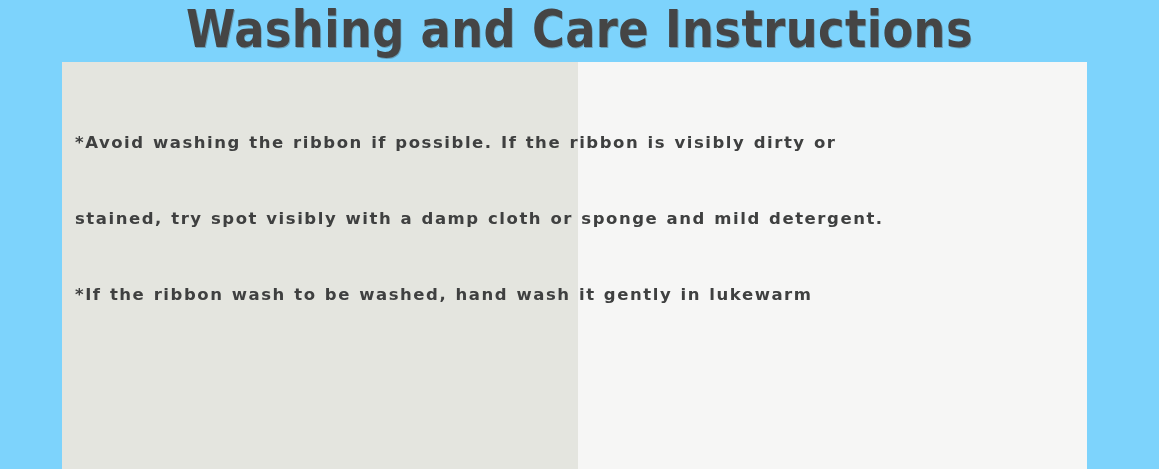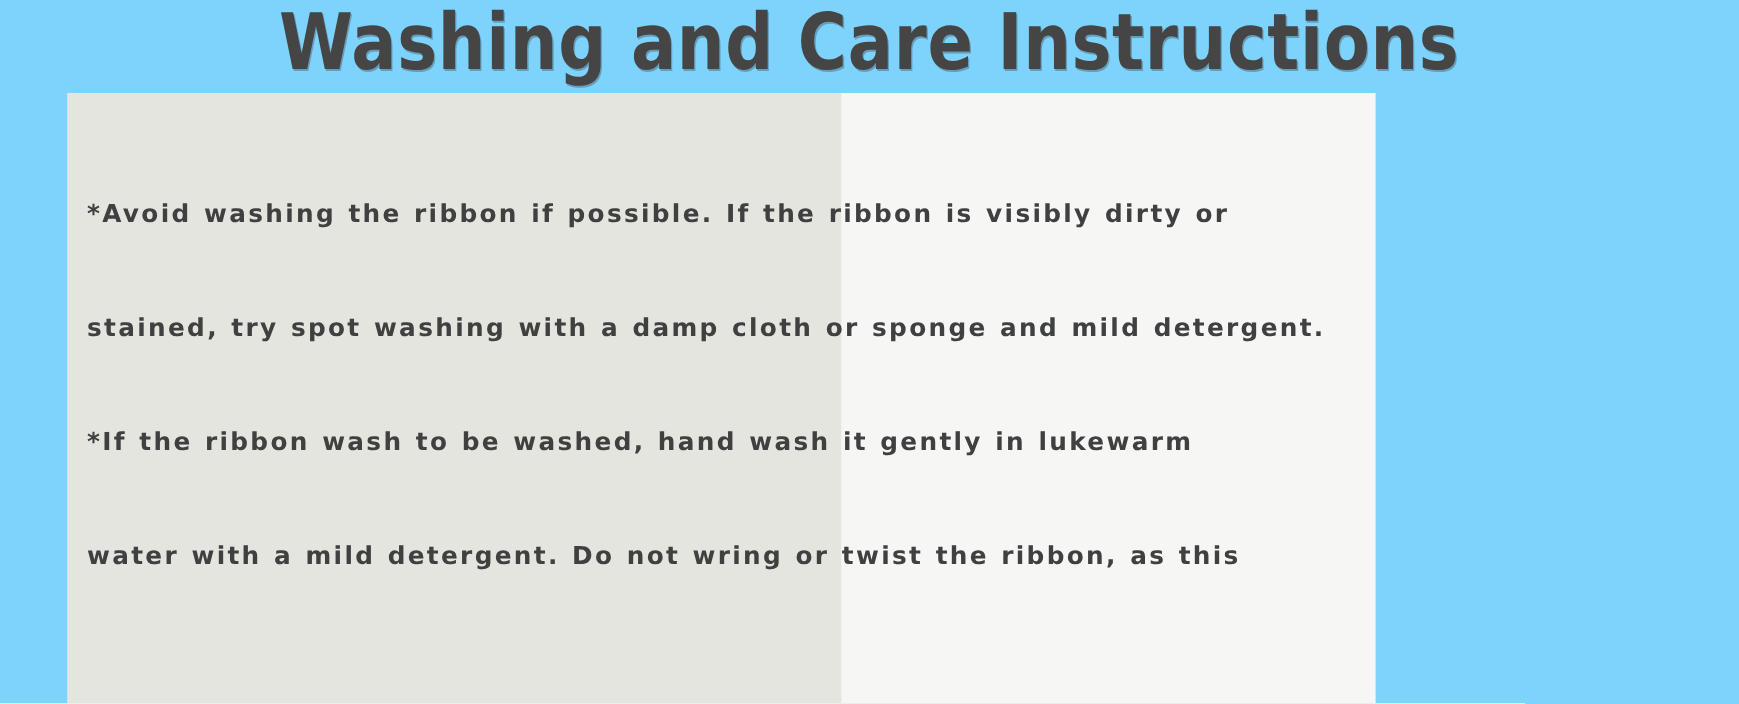--- a/index.html
+++ b/index.html
@@ -32,23 +32,23 @@
     font-weight: bold;
     font-size: 52px;
     letter-spacing: 0.5px;
     transform: scaleX(0.86);
     transform-origin: center top;
     white-space: nowrap;
     text-shadow: 1px 1px 0 rgba(60,60,60,0.35);
   }
   .panel {
     position: absolute;
-    left: 45px;
+    left: 62px;
     top: 62px;
-    width: 872px;
+    width: 1025px;
     height: 407px;
     background: #f6f6f5;
     overflow: hidden;
   }
   .panel-left-wash {
     position: absolute;
     left: 0;
     top: 0;
     width: 516px;
     height: 100%;
@@ -87,23 +87,22 @@
 <div class="poster">
 
   <div class="title">Washing and Care Instructions</div>
 
   <div class="panel">
     <div class="panel-left-wash"></div>
     <div class="panel-right-wash"></div>
 
     <div class="body-text">
       <span class="line">*Avoid washing the ribbon if possible. If the ribbon is visibly dirty or</span>
-      <span class="line">stained, try spot washing with a damp cloth or sponge and mild detergent.</span>
+      <span class="line">stained, try spot visibly with a damp cloth or sponge and mild detergent.</span>
       <span class="line">*If the ribbon wash to be washed, hand wash it gently in lukewarm</span>
-      <span class="line">water with a mild detergent. Do not wring or twist the ribbon, as this</span>
       
       
       
       
       
       
       
       
       
     </div>

